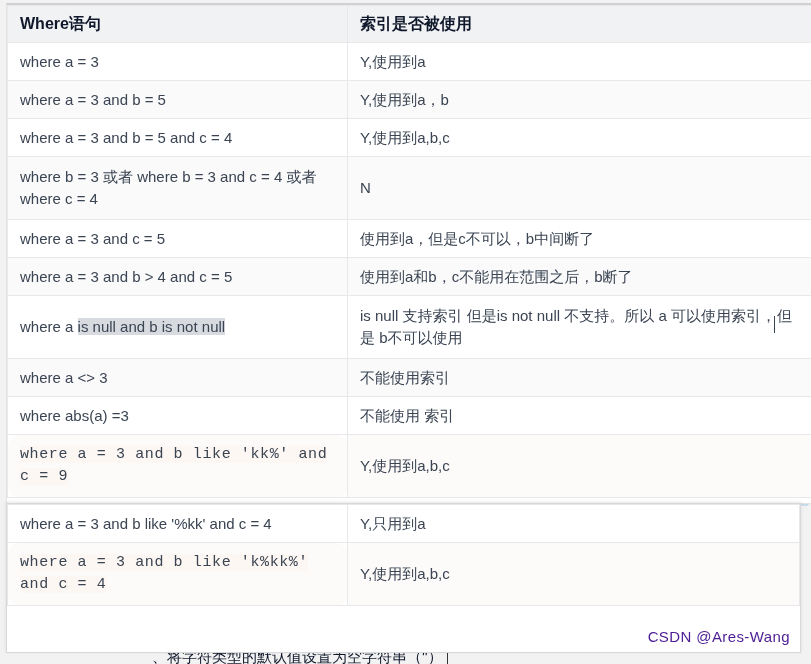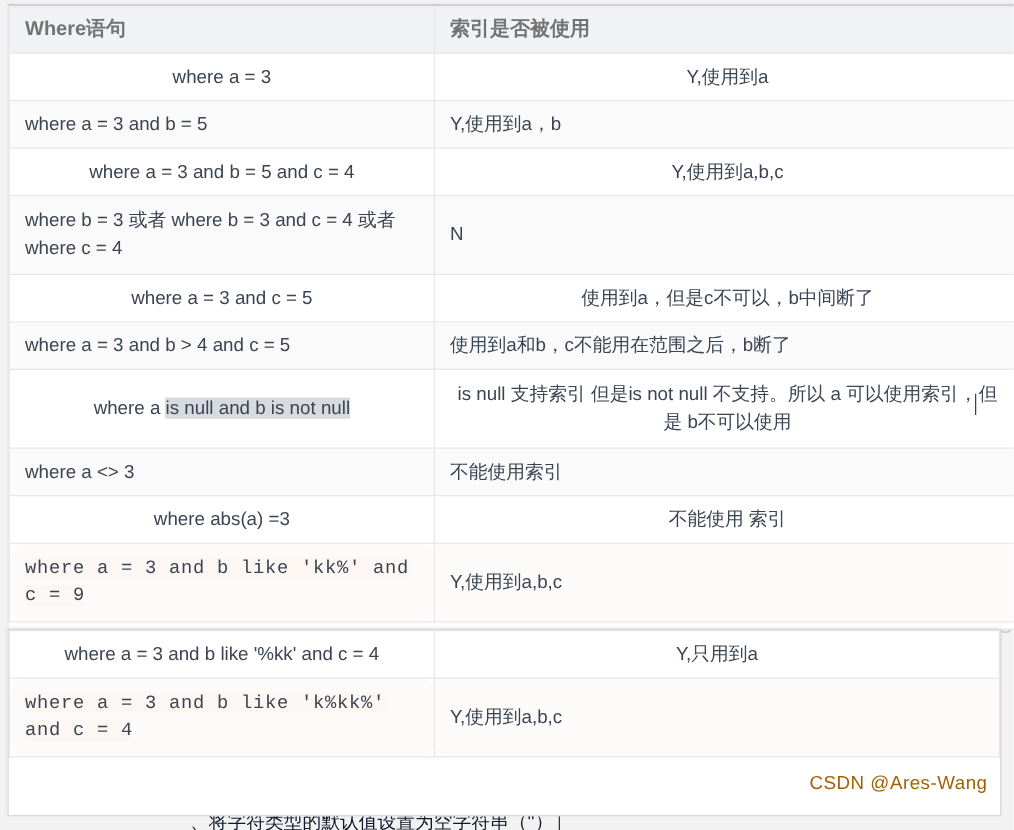--- a/index.html
+++ b/index.html
@@ -101,28 +101,28 @@
     font-size: 15px;
     line-height: 1.45;
     color: #3a4452;
     font-weight: normal;
     text-align: left;
     word-break: break-word;
   }
 
   table.grid thead th {
     background: #f1f2f4;
-    color: #737373;
+    color: #0f172a;
     font-weight: bold;
     font-size: 16px;
     height: 36px;
   }
 
   tr.alt td { background: #fafafa; }
-  tr.plain td { background: #ffffff; text-align: center; }
+  tr.plain td { background: #ffffff; }
 
   
   tr.tall td { height: 62px; }
   tr.norm td { height: 37px; }
 
   
   td.code {
     font-family: "Liberation Mono", "DejaVu Sans Mono", monospace;
     color: #cf7832;
     font-size: 15px;
@@ -153,23 +153,23 @@
     vertical-align: -3px;
     position: relative;
     top: 9px;
     left: -2px;
   }
 
   
   .csdn {
     position: absolute;
     right: 10px;
-    bottom: 17px;
-    font-size: 15px;
-    color: #a16207;
+    bottom: 7px;
+    font-size: 15px;
+    color: #4c1d95;
     letter-spacing: 0.4px;
     white-space: nowrap;
     z-index: 4;
   }
 </style>
 </head>
 <body>
 
 <div class="page-backdrop"></div>
 

